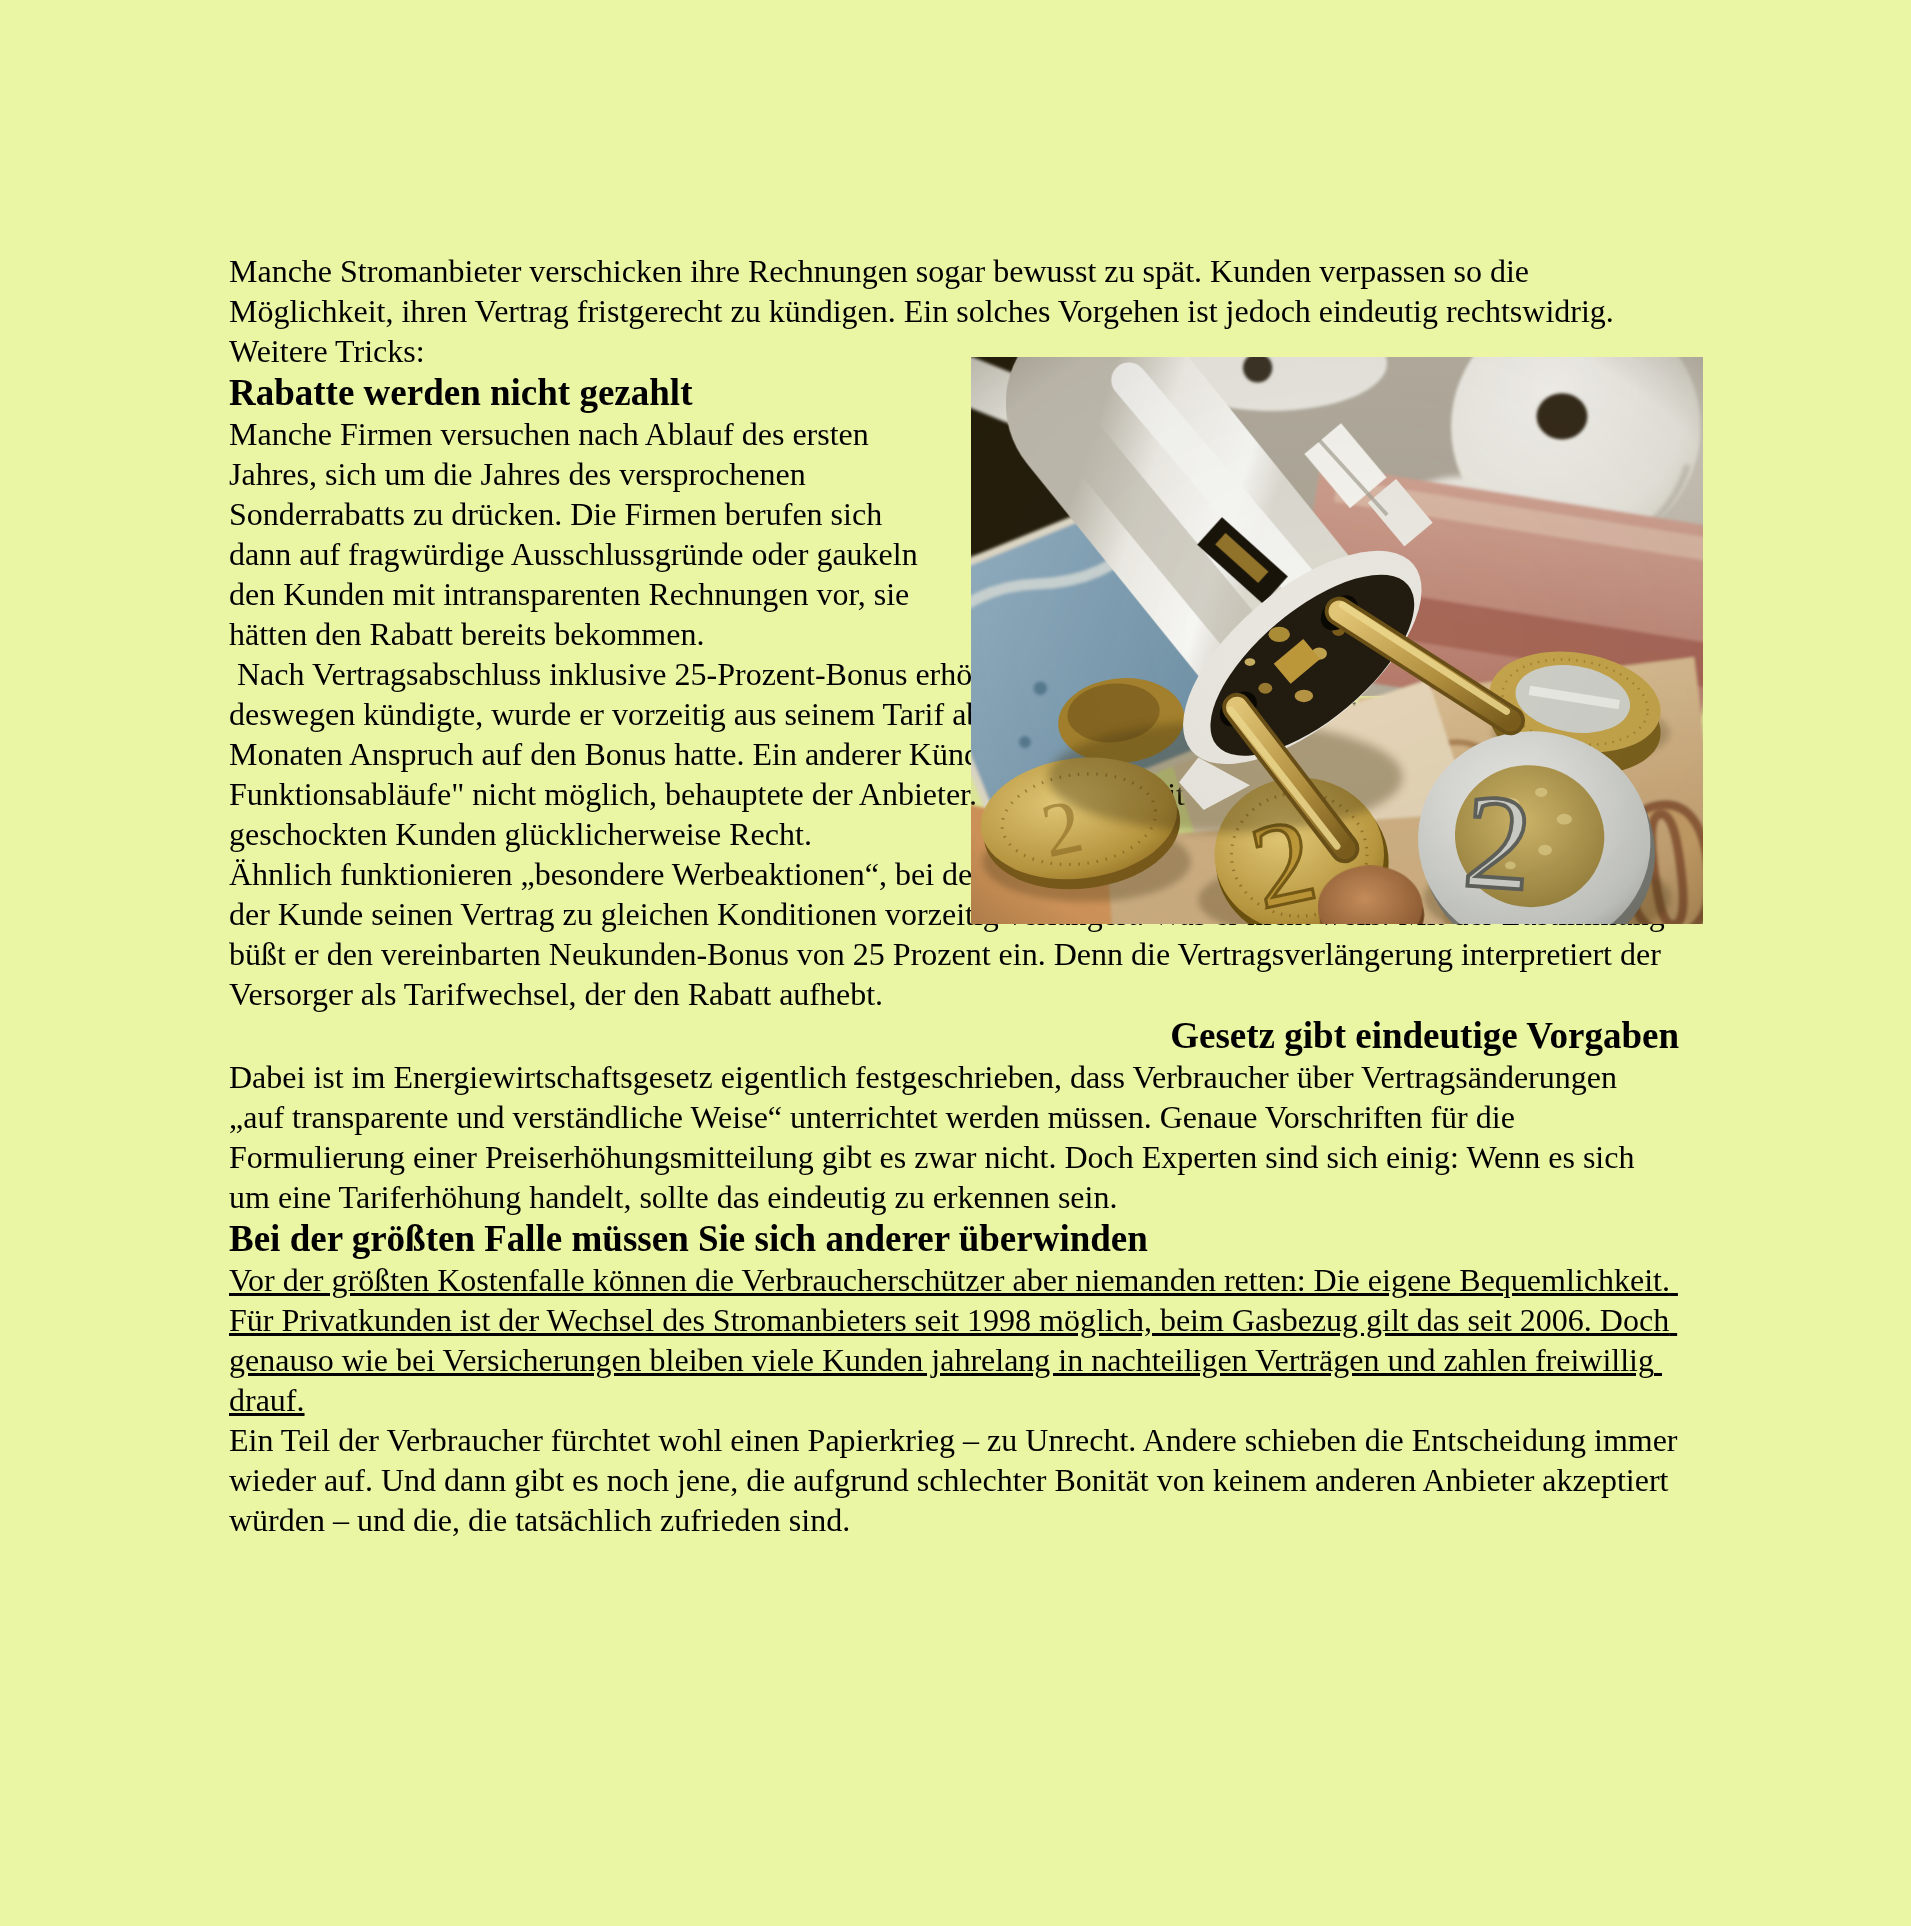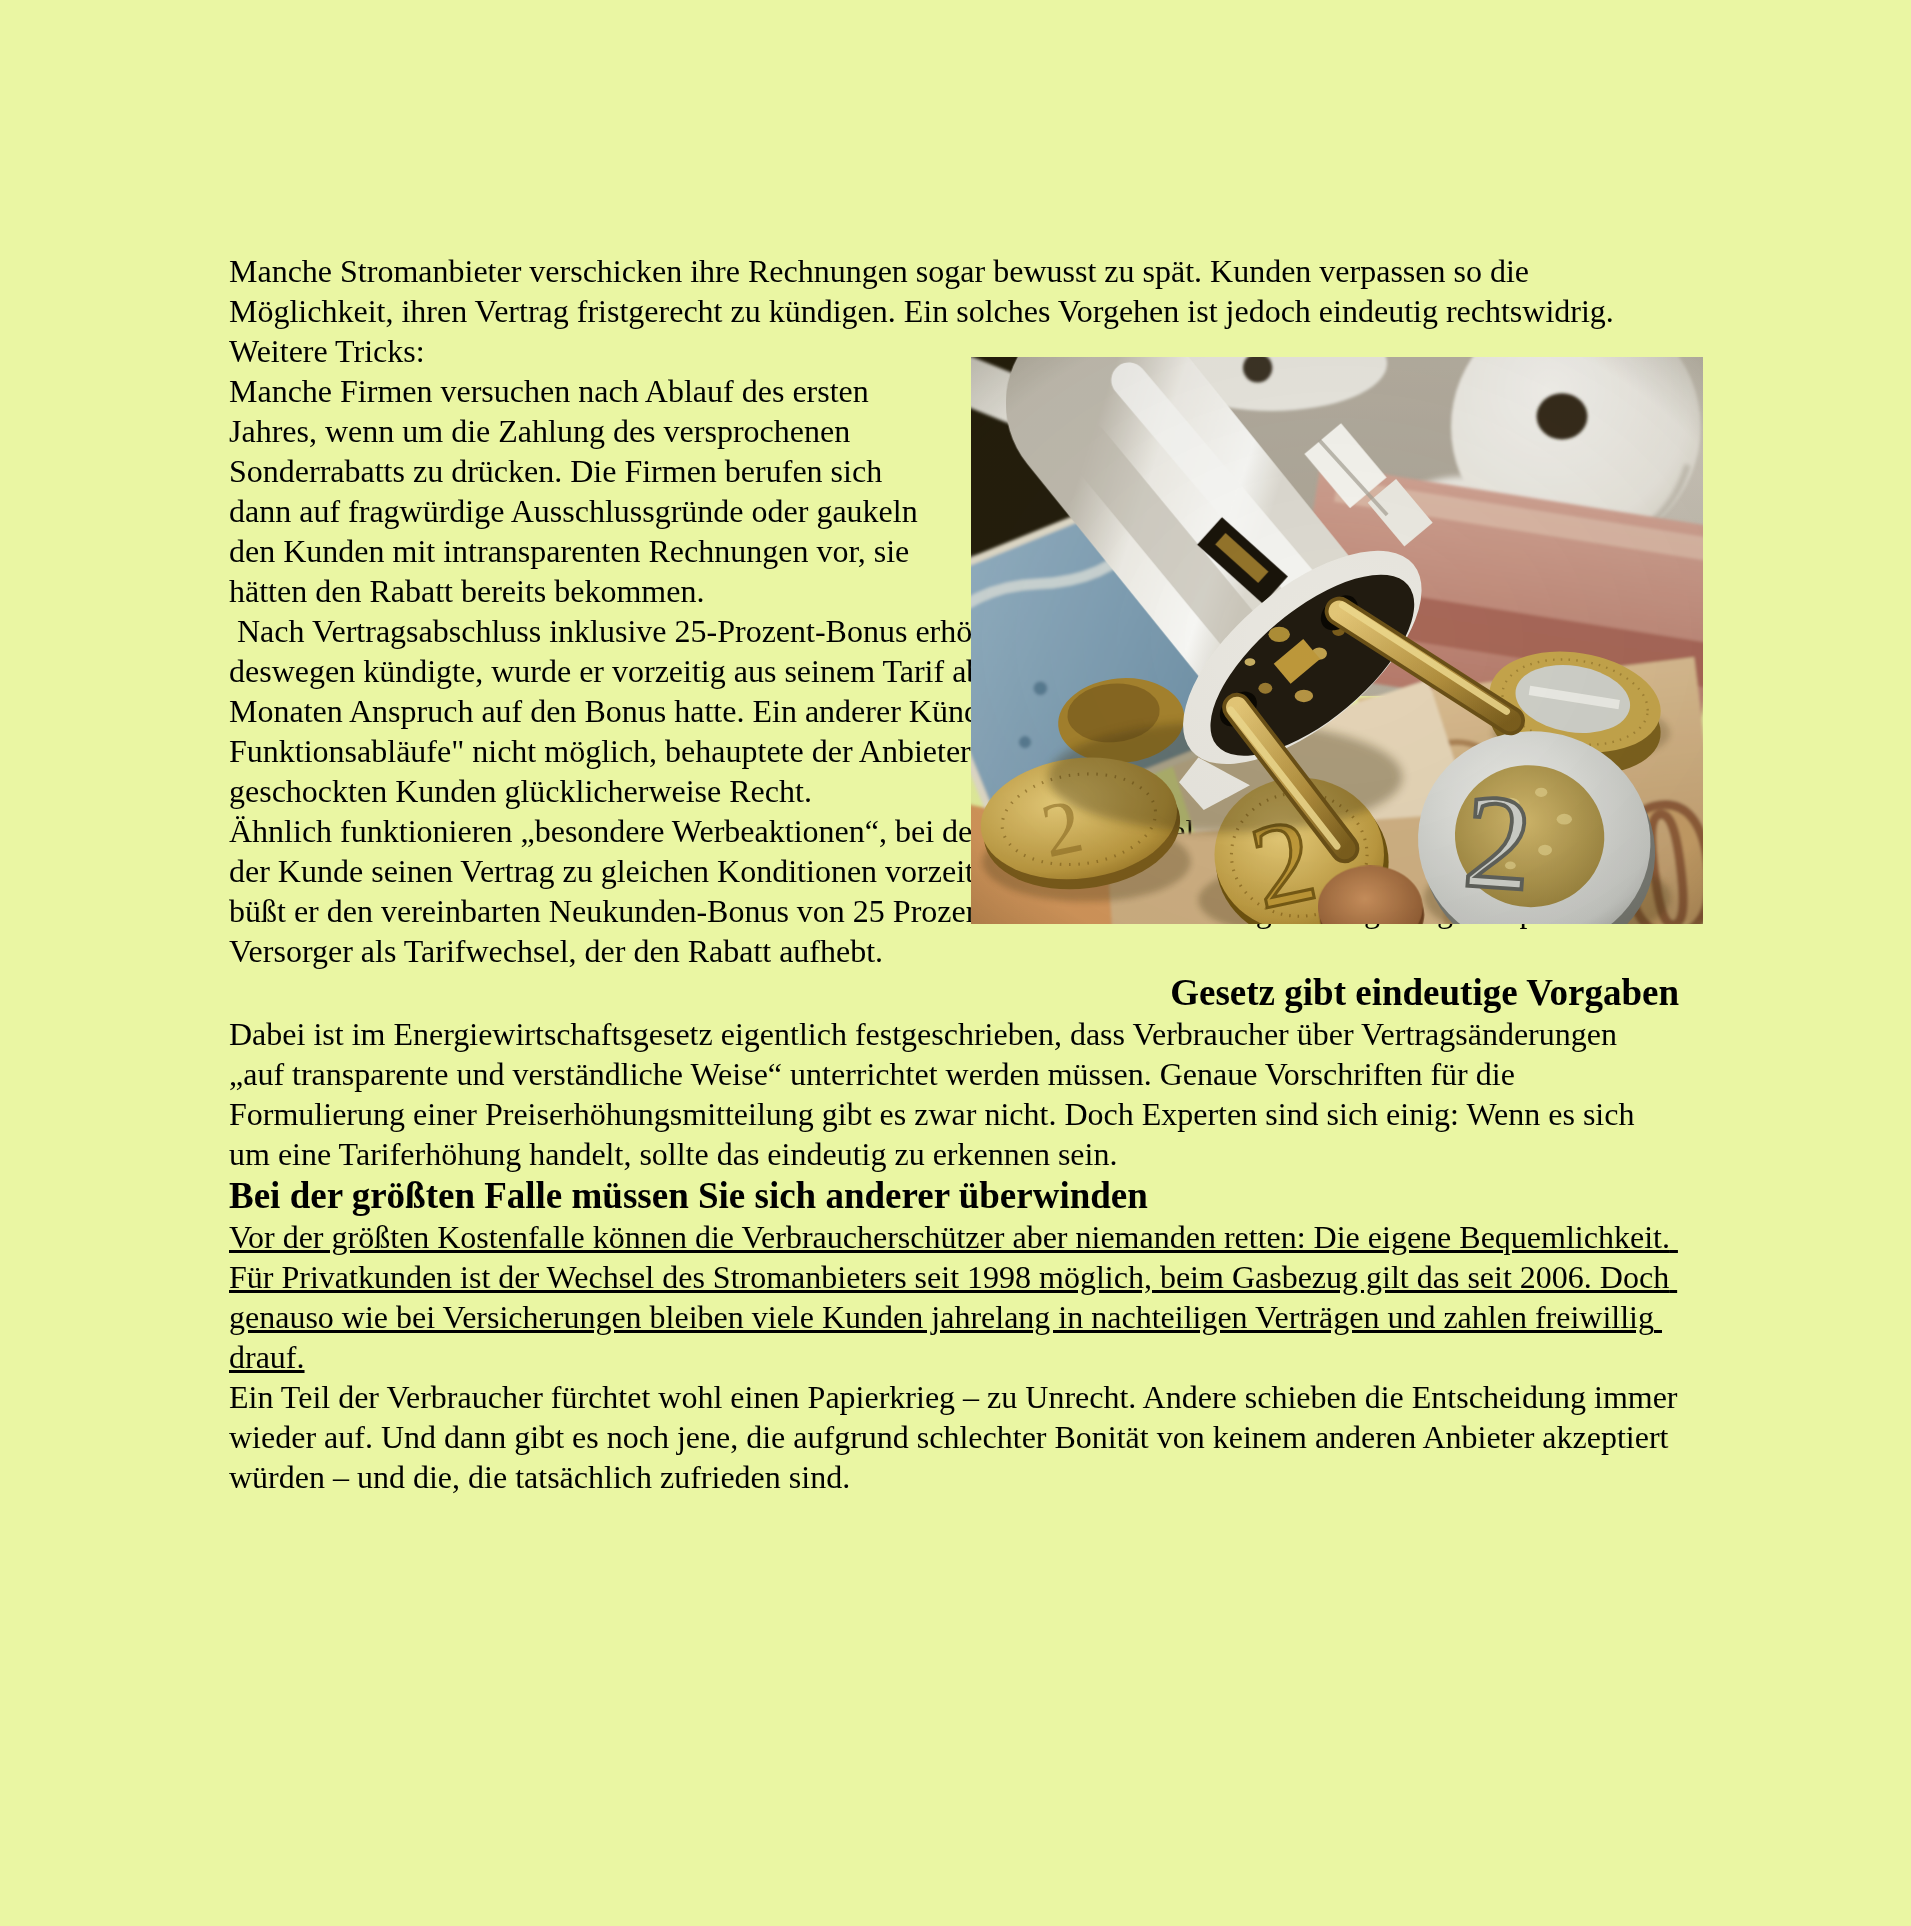--- a/index.html
+++ b/index.html
@@ -45,21 +45,22 @@
   .photo svg{display:block;width:100%;height:100%;}
 </style>
 </head>
 <body>
 
 <div class="page">
 
   <div class="content">
     <p>Manche Stromanbieter verschicken ihre Rechnungen sogar bewusst zu spät. Kunden verpassen so die Möglichkeit, ihren Vertrag fristgerecht zu kündigen. Ein solches Vorgehen ist jedoch eindeutig rechtswidrig.</p>
     <p class="m-weitere">Weitere Tricks:</p>
-    <p class="m-p-rabatte narrow">Manche Firmen versuchen nach Ablauf des ersten Jahres, wenn um die Zahlung des versprochenen Sonderrabatts zu drücken. Die Firmen berufen sich dann auf fragwürdige Ausschlussgründe oder gaukeln den Kunden mit intransparenten Rechnungen vor, sie hätten den Rabatt bereits bekommen.</p>
+    <h2 class="m-h-rabatte">Rabatte werden nicht gezahlt</h2>
+    <p class="m-p-rabatte narrow">Manche Firmen versuchen nach Ablauf des ersten Jahres, sich um die Jahres des versprochenen Sonderrabatts zu drücken. Die Firmen berufen sich dann auf fragwürdige Ausschlussgründe oder gaukeln den Kunden mit intransparenten Rechnungen vor, sie hätten den Rabatt bereits bekommen.</p>
     <p class="m-p-krasser"> Nach Vertragsabschluss inklusive 25-Prozent-Bonus erhöhte ein Anbieter die Preise saftig. Als der Kunde deswegen kündigte, wurde er vorzeitig aus seinem Tarif abgemeldet - genau einen Tag, bevor er nach zwölf Monaten Anspruch auf den Bonus hatte. Ein anderer Kündigungstermin sei wegen "vorgegebener Funktionsabläufe" nicht möglich, behauptete der Anbieter. Die bundesweite Schlichtungsstelle Energie gab dem geschockten Kunden glücklicherweise Recht.</p>
     <p class="m-p-werbe">Ähnlich funktionieren „besondere Werbeaktionen“, bei denen zum Beispiel 75 Euro angeboten werden, wenn der Kunde seinen Vertrag zu gleichen Konditionen vorzeitig verlängert. Was er nicht weiß: Mit der Zustimmung büßt er den vereinbarten Neukunden-Bonus von 25 Prozent ein. Denn die Vertragsverlängerung interpretiert der Versorger als Tarifwechsel, der den Rabatt aufhebt.</p>
     <h2 class="m-h-gesetz">Gesetz gibt eindeutige Vorgaben</h2>
     <p class="m-p-gesetz">Dabei ist im Energiewirtschaftsgesetz eigentlich festgeschrieben, dass Verbraucher über Vertragsänderungen „auf transparente und verständliche Weise“ unterrichtet werden müssen. Genaue Vorschriften für die Formulierung einer Preiserhöhungsmitteilung gibt es zwar nicht. Doch Experten sind sich einig: Wenn es sich um eine Tariferhöhung handelt, sollte das eindeutig zu erkennen sein.</p>
     <h2 class="m-h-falle">Bei der größten Falle müssen Sie sich anderer überwinden</h2>
     <p class="m-p-falle1">Vor der größten Kostenfalle können die Verbraucherschützer aber niemanden retten: Die eigene Bequemlichkeit. Für Privatkunden ist der Wechsel des Stromanbieters seit 1998 möglich, beim Gasbezug gilt das seit 2006. Doch genauso wie bei Versicherungen bleiben viele Kunden jahrelang in nachteiligen Verträgen und zahlen freiwillig drauf.</p>
     <p class="m-p-falle2">Ein Teil der Verbraucher fürchtet wohl einen Papierkrieg – zu Unrecht. Andere schieben die Entscheidung immer wieder auf. Und dann gibt es noch jene, die aufgrund schlechter Bonität von keinem anderen Anbieter akzeptiert würden – und die, die tatsächlich zufrieden sind.</p>
   </div>
 
   <figure class="photo">

